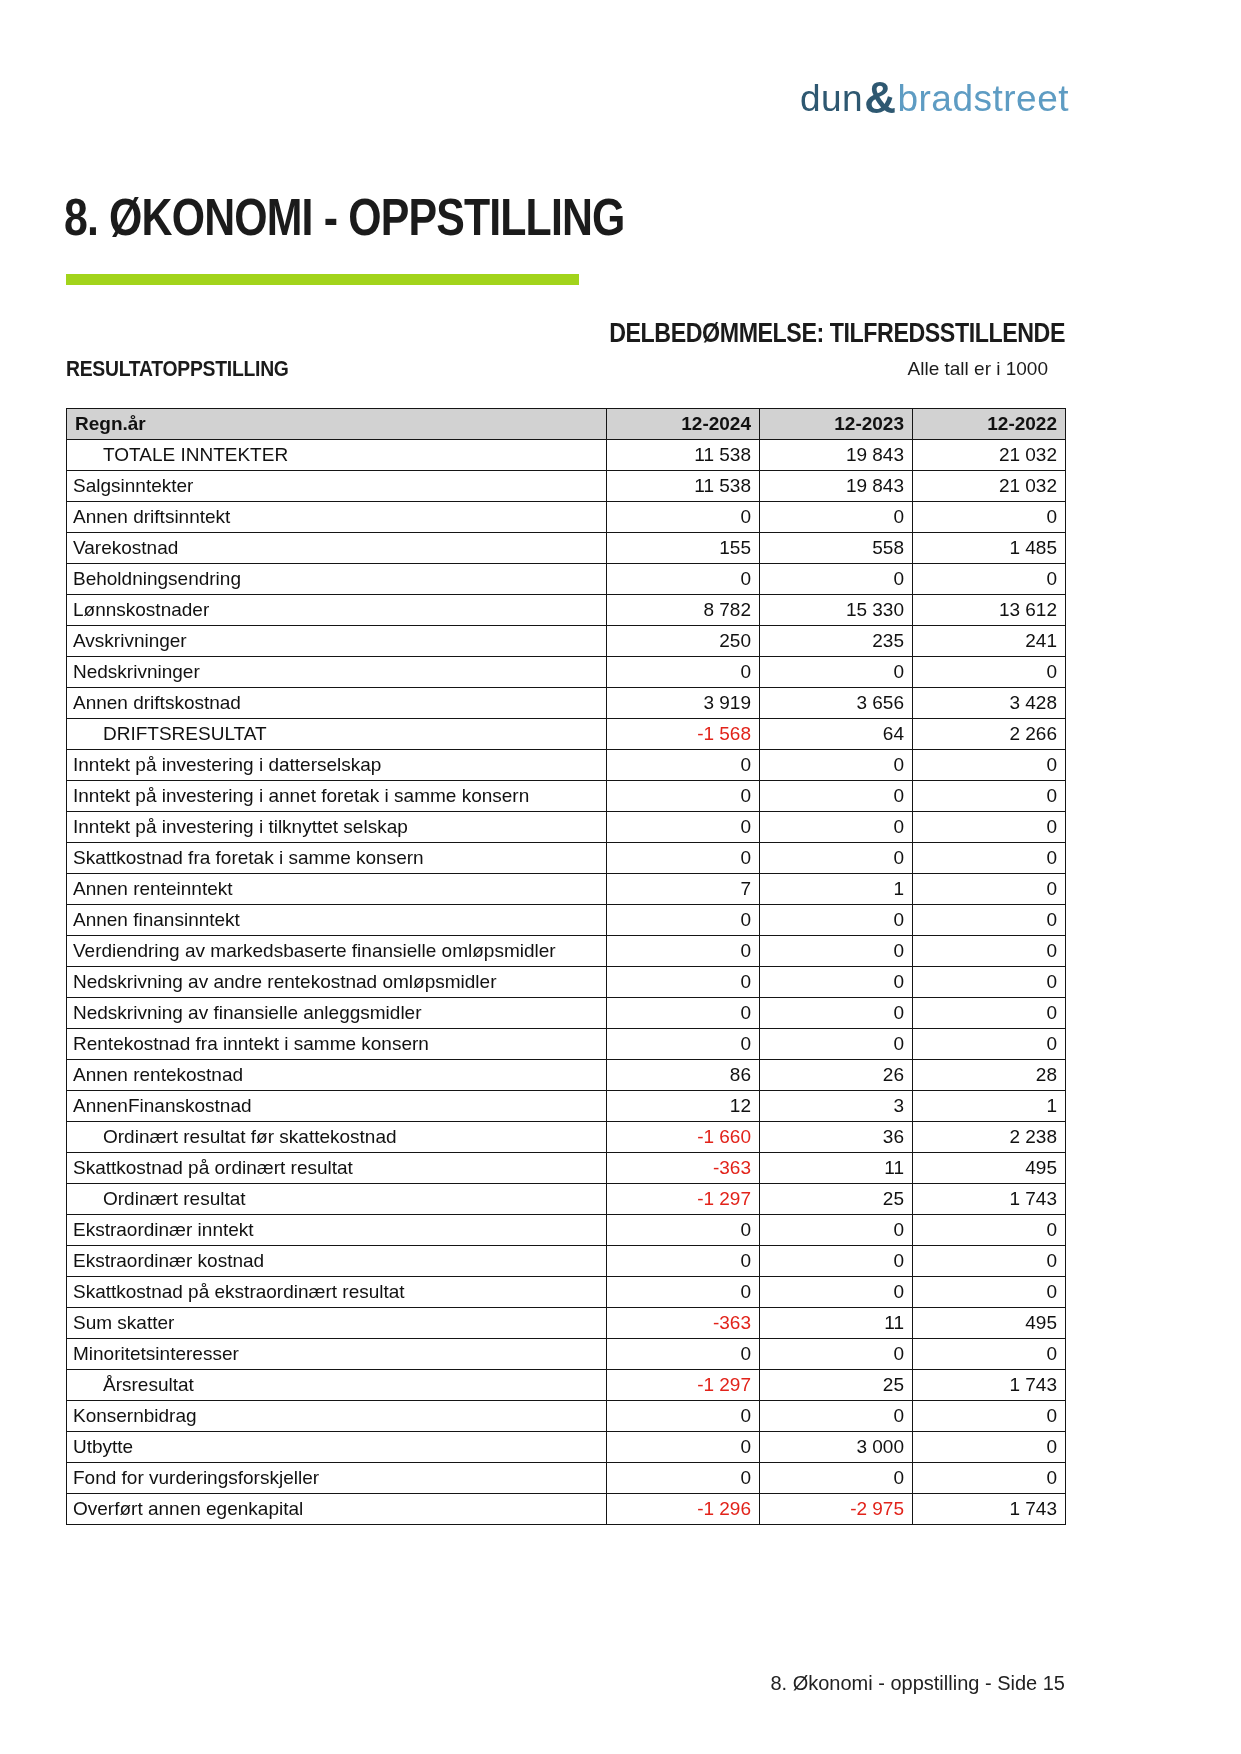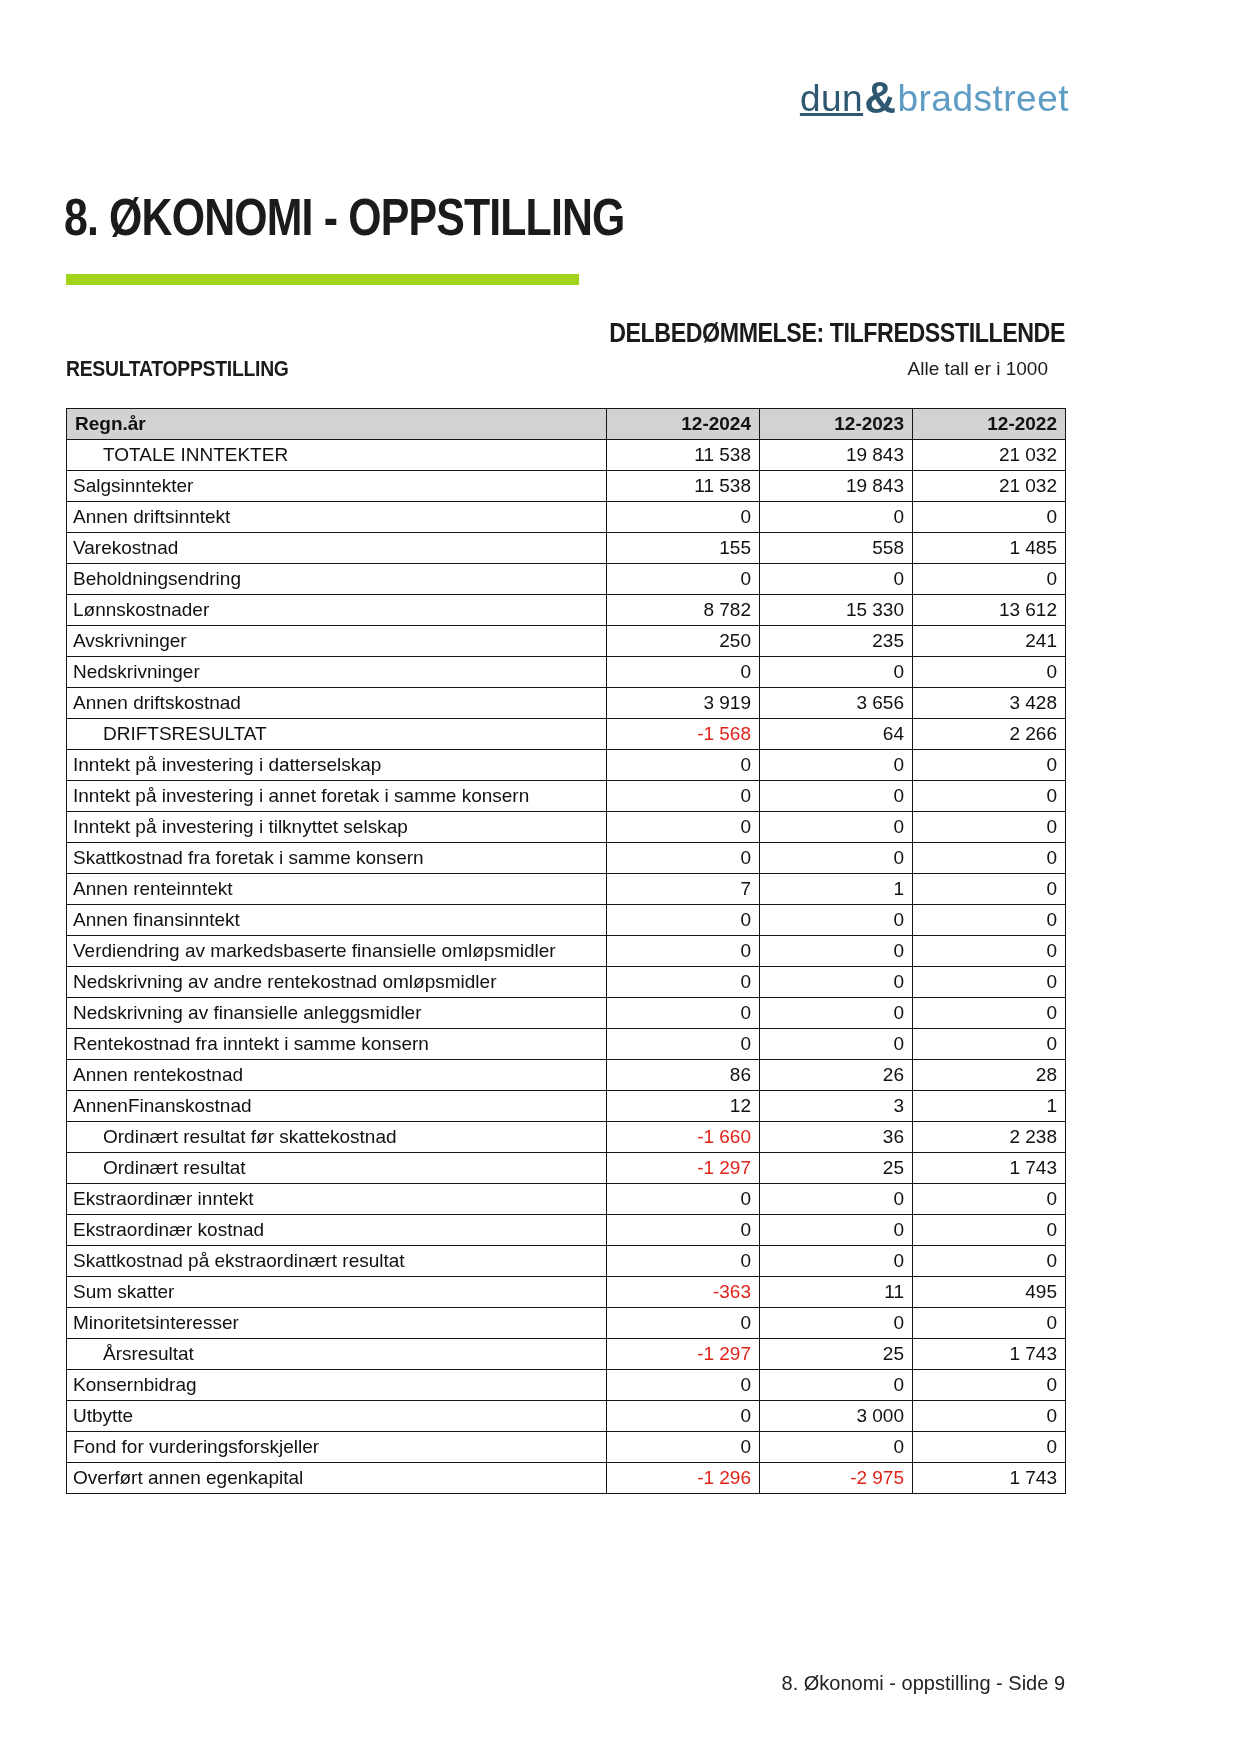--- a/index.html
+++ b/index.html
@@ -10,21 +10,21 @@
     font-family:"Liberation Sans","DejaVu Sans",sans-serif;
     color:#111;
     overflow:hidden;
   }
   
   .logo{
     position:absolute;top:74px;right:172px;
     font-size:37px;letter-spacing:.5px;line-height:1;
     white-space:nowrap;
   }
-  .logo .dun{color:var(--logo-dark);font-weight:500;text-decoration:underline;}
+  .logo .dun{color:var(--logo-dark);font-weight:500;}
   .logo .amp{color:var(--logo-dark);font-weight:600;font-size:44px;position:relative;top:2px;margin:0 1px;}
   .logo .brad{color:var(--logo-light);font-weight:500;}
   
   .title{
     position:absolute;left:64px;top:188px;margin:0;
     font-size:51px;font-weight:700;letter-spacing:-1px;
     transform:scaleX(.84);transform-origin:left center;
     white-space:nowrap;color:#1b1b1b;
   }
   .green-bar{
@@ -234,20 +234,26 @@
             <td class="num">12</td>
             <td class="num">3</td>
             <td class="num">1</td>
           </tr>
           <tr class="bold">
             <td class="label">Ordinært resultat før skattekostnad</td>
             <td class="num neg">-1 660</td>
             <td class="num">36</td>
             <td class="num">2 238</td>
           </tr>
+          <tr>
+            <td class="label">Skattkostnad på ordinært resultat</td>
+            <td class="num neg">-363</td>
+            <td class="num">11</td>
+            <td class="num">495</td>
+          </tr>
           <tr class="bold">
             <td class="label">Ordinært resultat</td>
             <td class="num neg">-1 297</td>
             <td class="num">25</td>
             <td class="num">1 743</td>
           </tr>
           <tr>
             <td class="label">Ekstraordinær inntekt</td>
             <td class="num">0</td>
             <td class="num">0</td>
@@ -304,14 +310,14 @@
           <tr>
             <td class="label">Overført annen egenkapital</td>
             <td class="num neg">-1 296</td>
             <td class="num neg">-2 975</td>
             <td class="num">1 743</td>
           </tr>
         </tbody>
     </table>
   </div>
 
-  <div class="footer">8. Økonomi - oppstilling - Side 9</div>
+  <div class="footer">8. Økonomi - oppstilling - Side 15</div>
 </div>
 
 </body></html>

